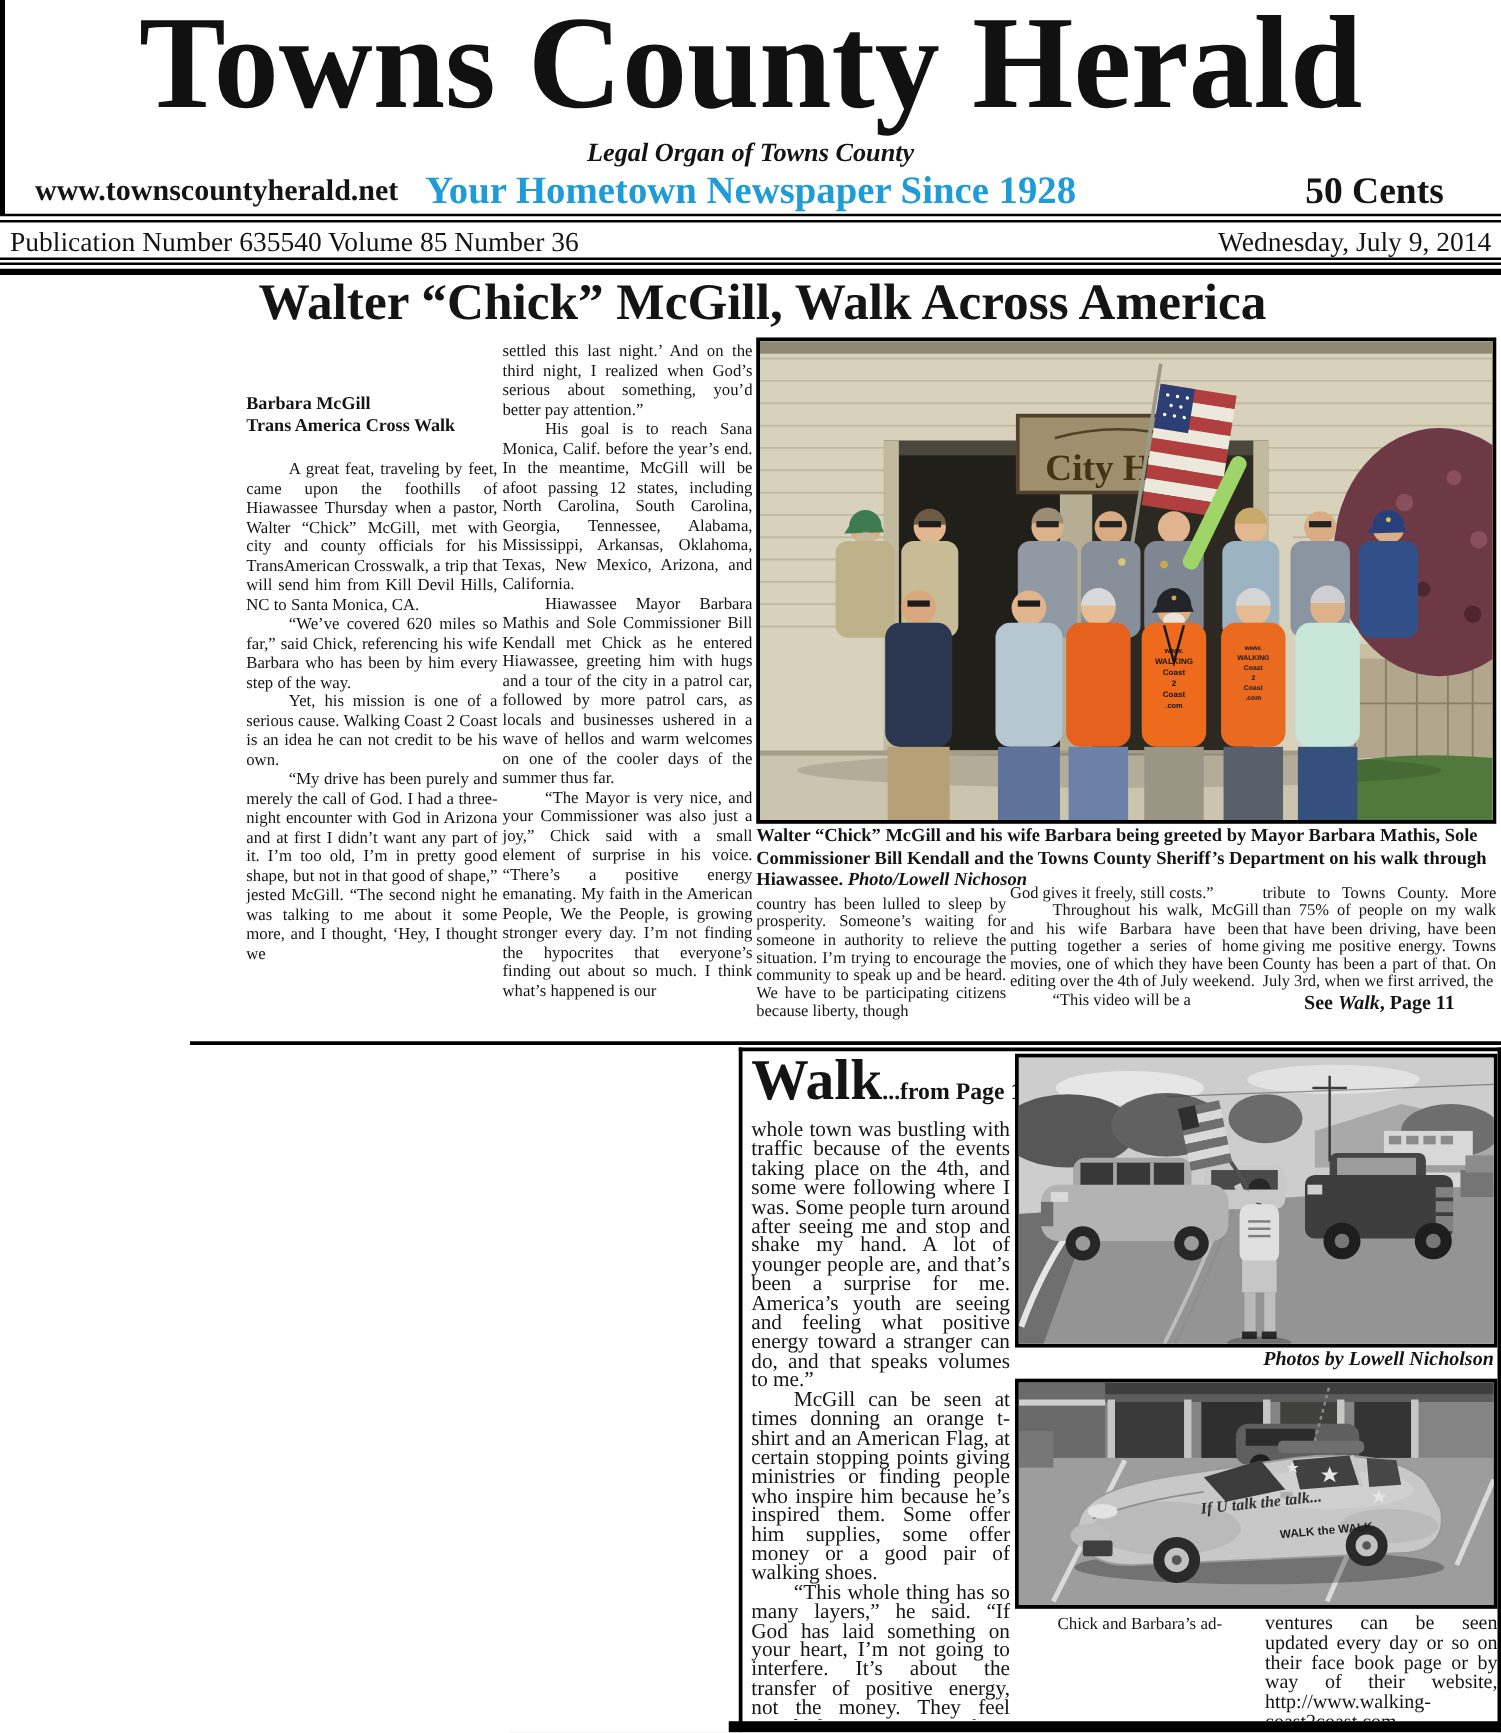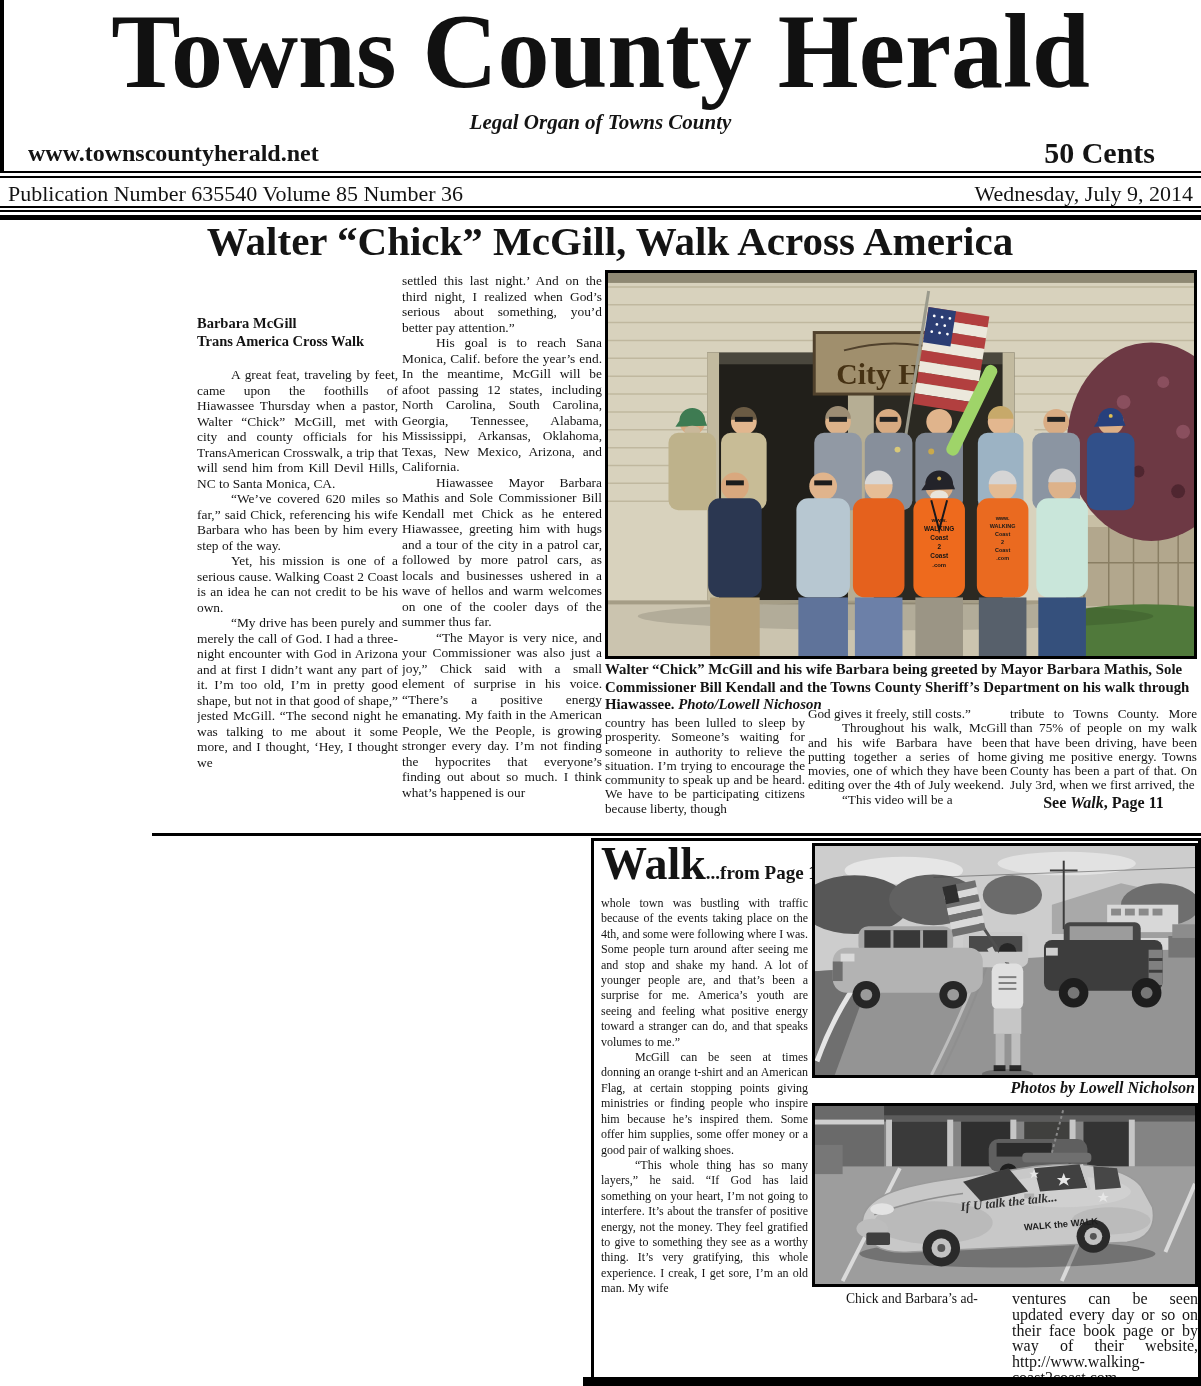--- a/index.html
+++ b/index.html
@@ -41,37 +41,38 @@
   #see-line .it{font-style:italic;}
   #article-bottom-rule{left:152px;top:833px;width:1049px;height:3px;background:#000;}
   
   #walk-top-rule{left:591px;top:838px;width:610px;height:3px;background:#000;}
   #walk-left-rule{left:591px;top:838px;width:3px;height:548px;background:#000;}
   #walk-right-rule{left:1198px;top:838px;width:3px;height:548px;background:#000;}
   #walk-bottom-bar{left:583px;top:1377px;width:618px;height:9px;background:#000;}
   #walk-heading{left:601px;top:840px;width:210px;white-space:nowrap;}
   #walk-heading .big{font-size:46px;font-weight:bold;line-height:48px;}
   #walk-heading .small{font-size:19px;font-weight:bold;}
-  #col-walk{left:601px;top:896px;width:207px;height:480px;font-size:12px;line-height:15.4px;}
+  #col-walk{left:601px;top:896px;width:207px;height:480px;font-size:17px;line-height:15.4px;}
   #photo-walking{left:812px;top:843px;width:386px;height:235px;border:3px solid #000;box-sizing:border-box;background:#cdcdcd;}
   #photos-credit{left:812px;top:1079px;width:383px;text-align:right;font-weight:bold;font-style:italic;font-size:16px;}
   #photo-car{left:812px;top:1103px;width:386px;height:184px;border:3px solid #000;box-sizing:border-box;background:#9d9d9d;}
   #colA{left:812px;top:1291px;width:196px;height:86px;font-size:13.6px;line-height:15.8px;}
   #colB{left:1012px;top:1291px;width:186px;height:86px;font-size:16px;line-height:15.8px;word-break:break-word;}
   svg{display:block;width:100%;height:100%;}
 </style>
 </head>
 <body>
 
 <div id="page">
 
   <div class="abs" id="left-edge-bar"></div>
   <div class="abs" id="masthead-title">Towns County Herald</div>
   <div class="abs" id="masthead-legal">Legal Organ of Towns County</div>
   <div class="abs" id="masthead-website">www.townscountyherald.net</div>
+  <div class="abs" id="masthead-tagline">Your Hometown Newspaper Since 1928</div>
   <div class="abs" id="masthead-price">50 Cents</div>
 
   <div class="abs hrule" style="top:171px;height:2px;"></div>
   <div class="abs hrule" style="top:176px;height:2px;"></div>
   <div class="abs" id="pub-row-left">Publication Number 635540  Volume 85 Number 36</div>
   <div class="abs" id="pub-row-right">Wednesday, July 9, 2014</div>
   <div class="abs hrule" style="top:206px;height:2px;"></div>
   <div class="abs hrule" style="top:210px;height:2px;"></div>
   <div class="abs hrule" style="top:215px;height:5px;"></div>
 

